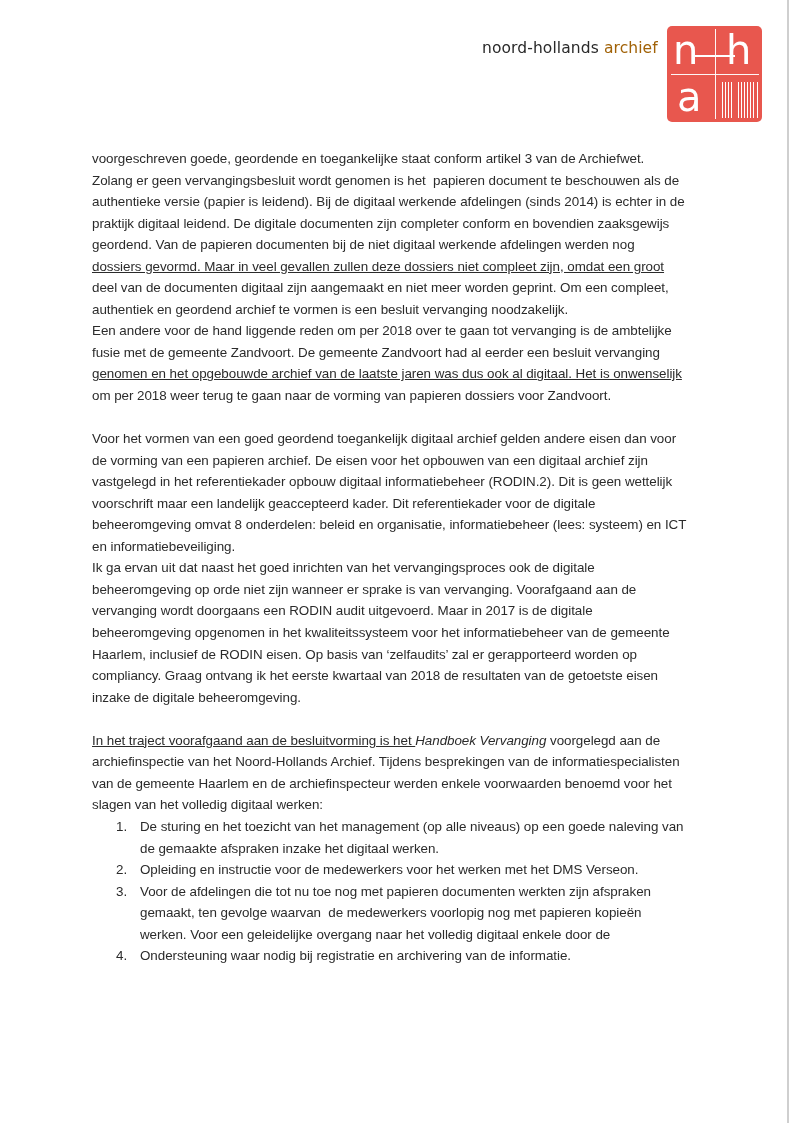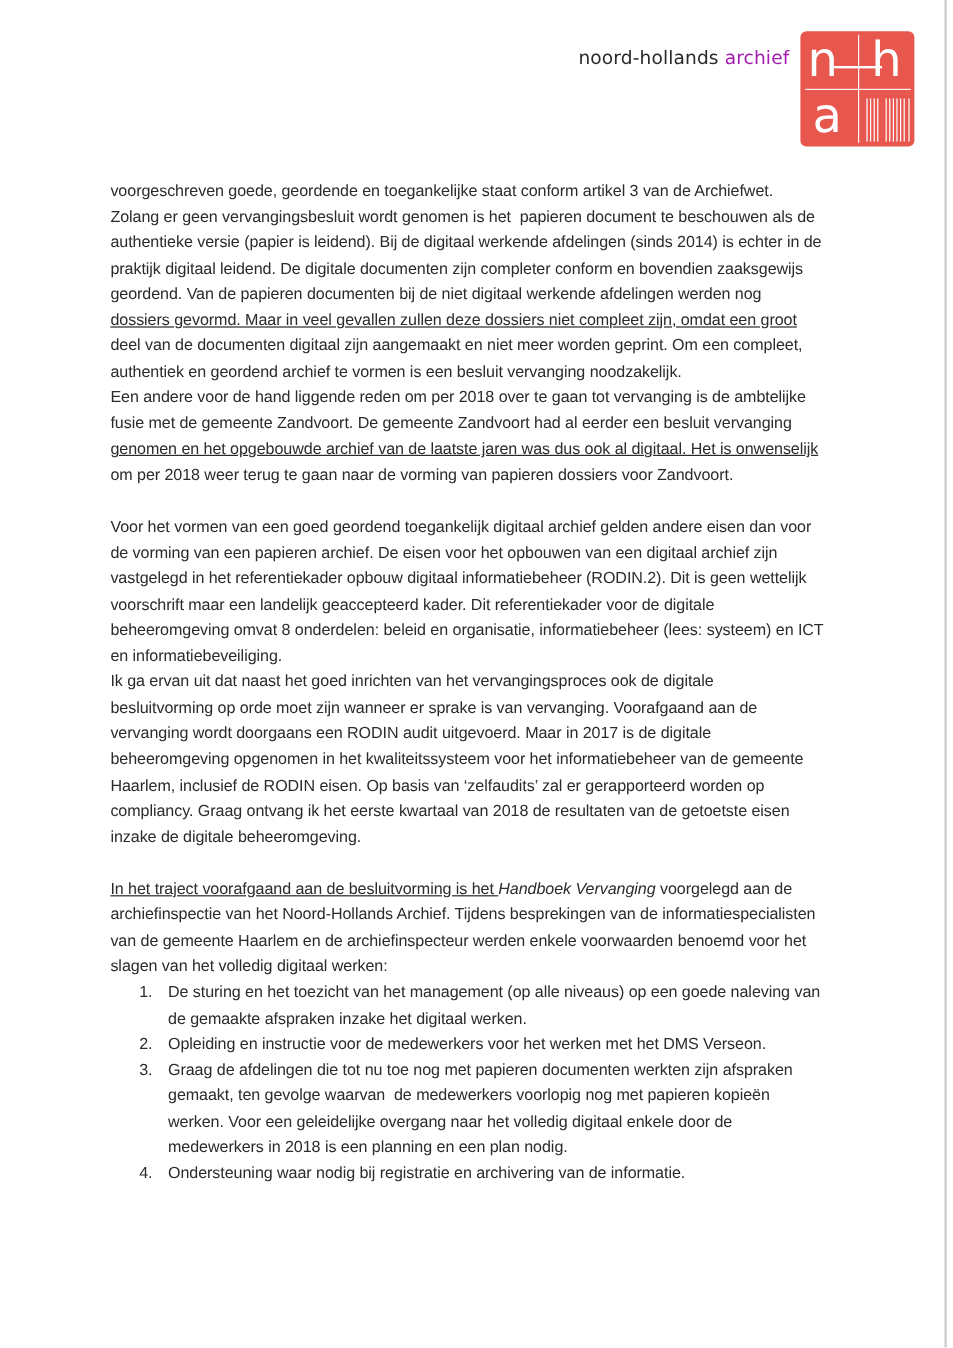--- a/index.html
+++ b/index.html
@@ -27,21 +27,21 @@
       position: absolute;
       left: 482px;
       top: 39px;
       font-family: "DejaVu Sans", sans-serif;
       font-size: 15.5px;
       letter-spacing: 0.1px;
       color: #2a2a2a;
       white-space: nowrap;
     }
     .header-wordmark .accent {
-      color: #a21caf;
+      color: #a16207;
     }
     .logo {
       position: absolute;
       left: 667px;
       top: 26px;
       width: 95px;
       height: 96px;
       background: #e8574e;
       border-radius: 5px;
       overflow: hidden;
@@ -186,21 +186,21 @@
   <div>
     <p style="white-space: pre;">Voor het vormen van een goed geordend toegankelijk digitaal archief gelden andere eisen dan voor</p>
     <p style="white-space: pre;">de vorming van een papieren archief. De eisen voor het opbouwen van een digitaal archief zijn</p>
     <p style="white-space: pre;">vastgelegd in het referentiekader opbouw digitaal informatiebeheer (RODIN.2). Dit is geen wettelijk</p>
     <p style="white-space: pre;">voorschrift maar een landelijk geaccepteerd kader. Dit referentiekader voor de digitale</p>
     <p style="white-space: pre;">beheeromgeving omvat 8 onderdelen: beleid en organisatie, informatiebeheer (lees: systeem) en ICT</p>
     <p style="white-space: pre;">en informatiebeveiliging.</p>
   </div>
   <div>
     <p style="white-space: pre;">Ik ga ervan uit dat naast het goed inrichten van het vervangingsproces ook de digitale</p>
-    <p style="white-space: pre;">besluitvorming op orde moet zijn wanneer er sprake is van vervanging. Voorafgaand aan de</p>
+    <p style="white-space: pre;">beheeromgeving op orde niet zijn wanneer er sprake is van vervanging. Voorafgaand aan de</p>
     <p style="white-space: pre;">vervanging wordt doorgaans een RODIN audit uitgevoerd. Maar in 2017 is de digitale</p>
     <p style="white-space: pre;">beheeromgeving opgenomen in het kwaliteitssysteem voor het informatiebeheer van de gemeente</p>
     <p style="white-space: pre;">Haarlem, inclusief de RODIN eisen. Op basis van ‘zelfaudits’ zal er gerapporteerd worden op</p>
     <p style="white-space: pre;">compliancy. Graag ontvang ik het eerste kwartaal van 2018 de resultaten van de getoetste eisen</p>
     <p style="white-space: pre;">inzake de digitale beheeromgeving.</p>
   </div>
   <div class="gap"></div>
   <div>
     <p style="white-space: pre;"><span style="white-space: pre; text-decoration: underline;">In het traject voorafgaand aan de besluitvorming is het </span><em style="white-space: pre;">Handboek Vervanging</em><span style="white-space: pre;"> voorgelegd aan de</span></p>
     <p style="white-space: pre;">archiefinspectie van het Noord-Hollands Archief. Tijdens besprekingen van de informatiespecialisten</p>
@@ -212,23 +212,22 @@
       <span class="num" style="white-space: pre;">1.</span>
       <p style="white-space: pre;">De sturing en het toezicht van het management (op alle niveaus) op een goede naleving van</p>
       <p style="white-space: pre;">de gemaakte afspraken inzake het digitaal werken.</p>
     </li>
     <li>
       <span class="num" style="white-space: pre;">2.</span>
       <p style="white-space: pre;">Opleiding en instructie voor de medewerkers voor het werken met het DMS Verseon.</p>
     </li>
     <li>
       <span class="num" style="white-space: pre;">3.</span>
-      <p style="white-space: pre;">Graag de afdelingen die tot nu toe nog met papieren documenten werkten zijn afspraken</p>
+      <p style="white-space: pre;">Voor de afdelingen die tot nu toe nog met papieren documenten werkten zijn afspraken</p>
       <p style="white-space: pre;">gemaakt, ten gevolge waarvan  de medewerkers voorlopig nog met papieren kopieën</p>
       <p style="white-space: pre;">werken. Voor een geleidelijke overgang naar het volledig digitaal enkele door de</p>
-      <p style="white-space: pre;">medewerkers in 2018 is een planning en een plan nodig.</p>
     </li>
     <li>
       <span class="num" style="white-space: pre;">4.</span>
       <p style="white-space: pre;">Ondersteuning waar nodig bij registratie en archivering van de informatie.</p>
     </li>
   </ol>
 </div>
 
 </body></html>

